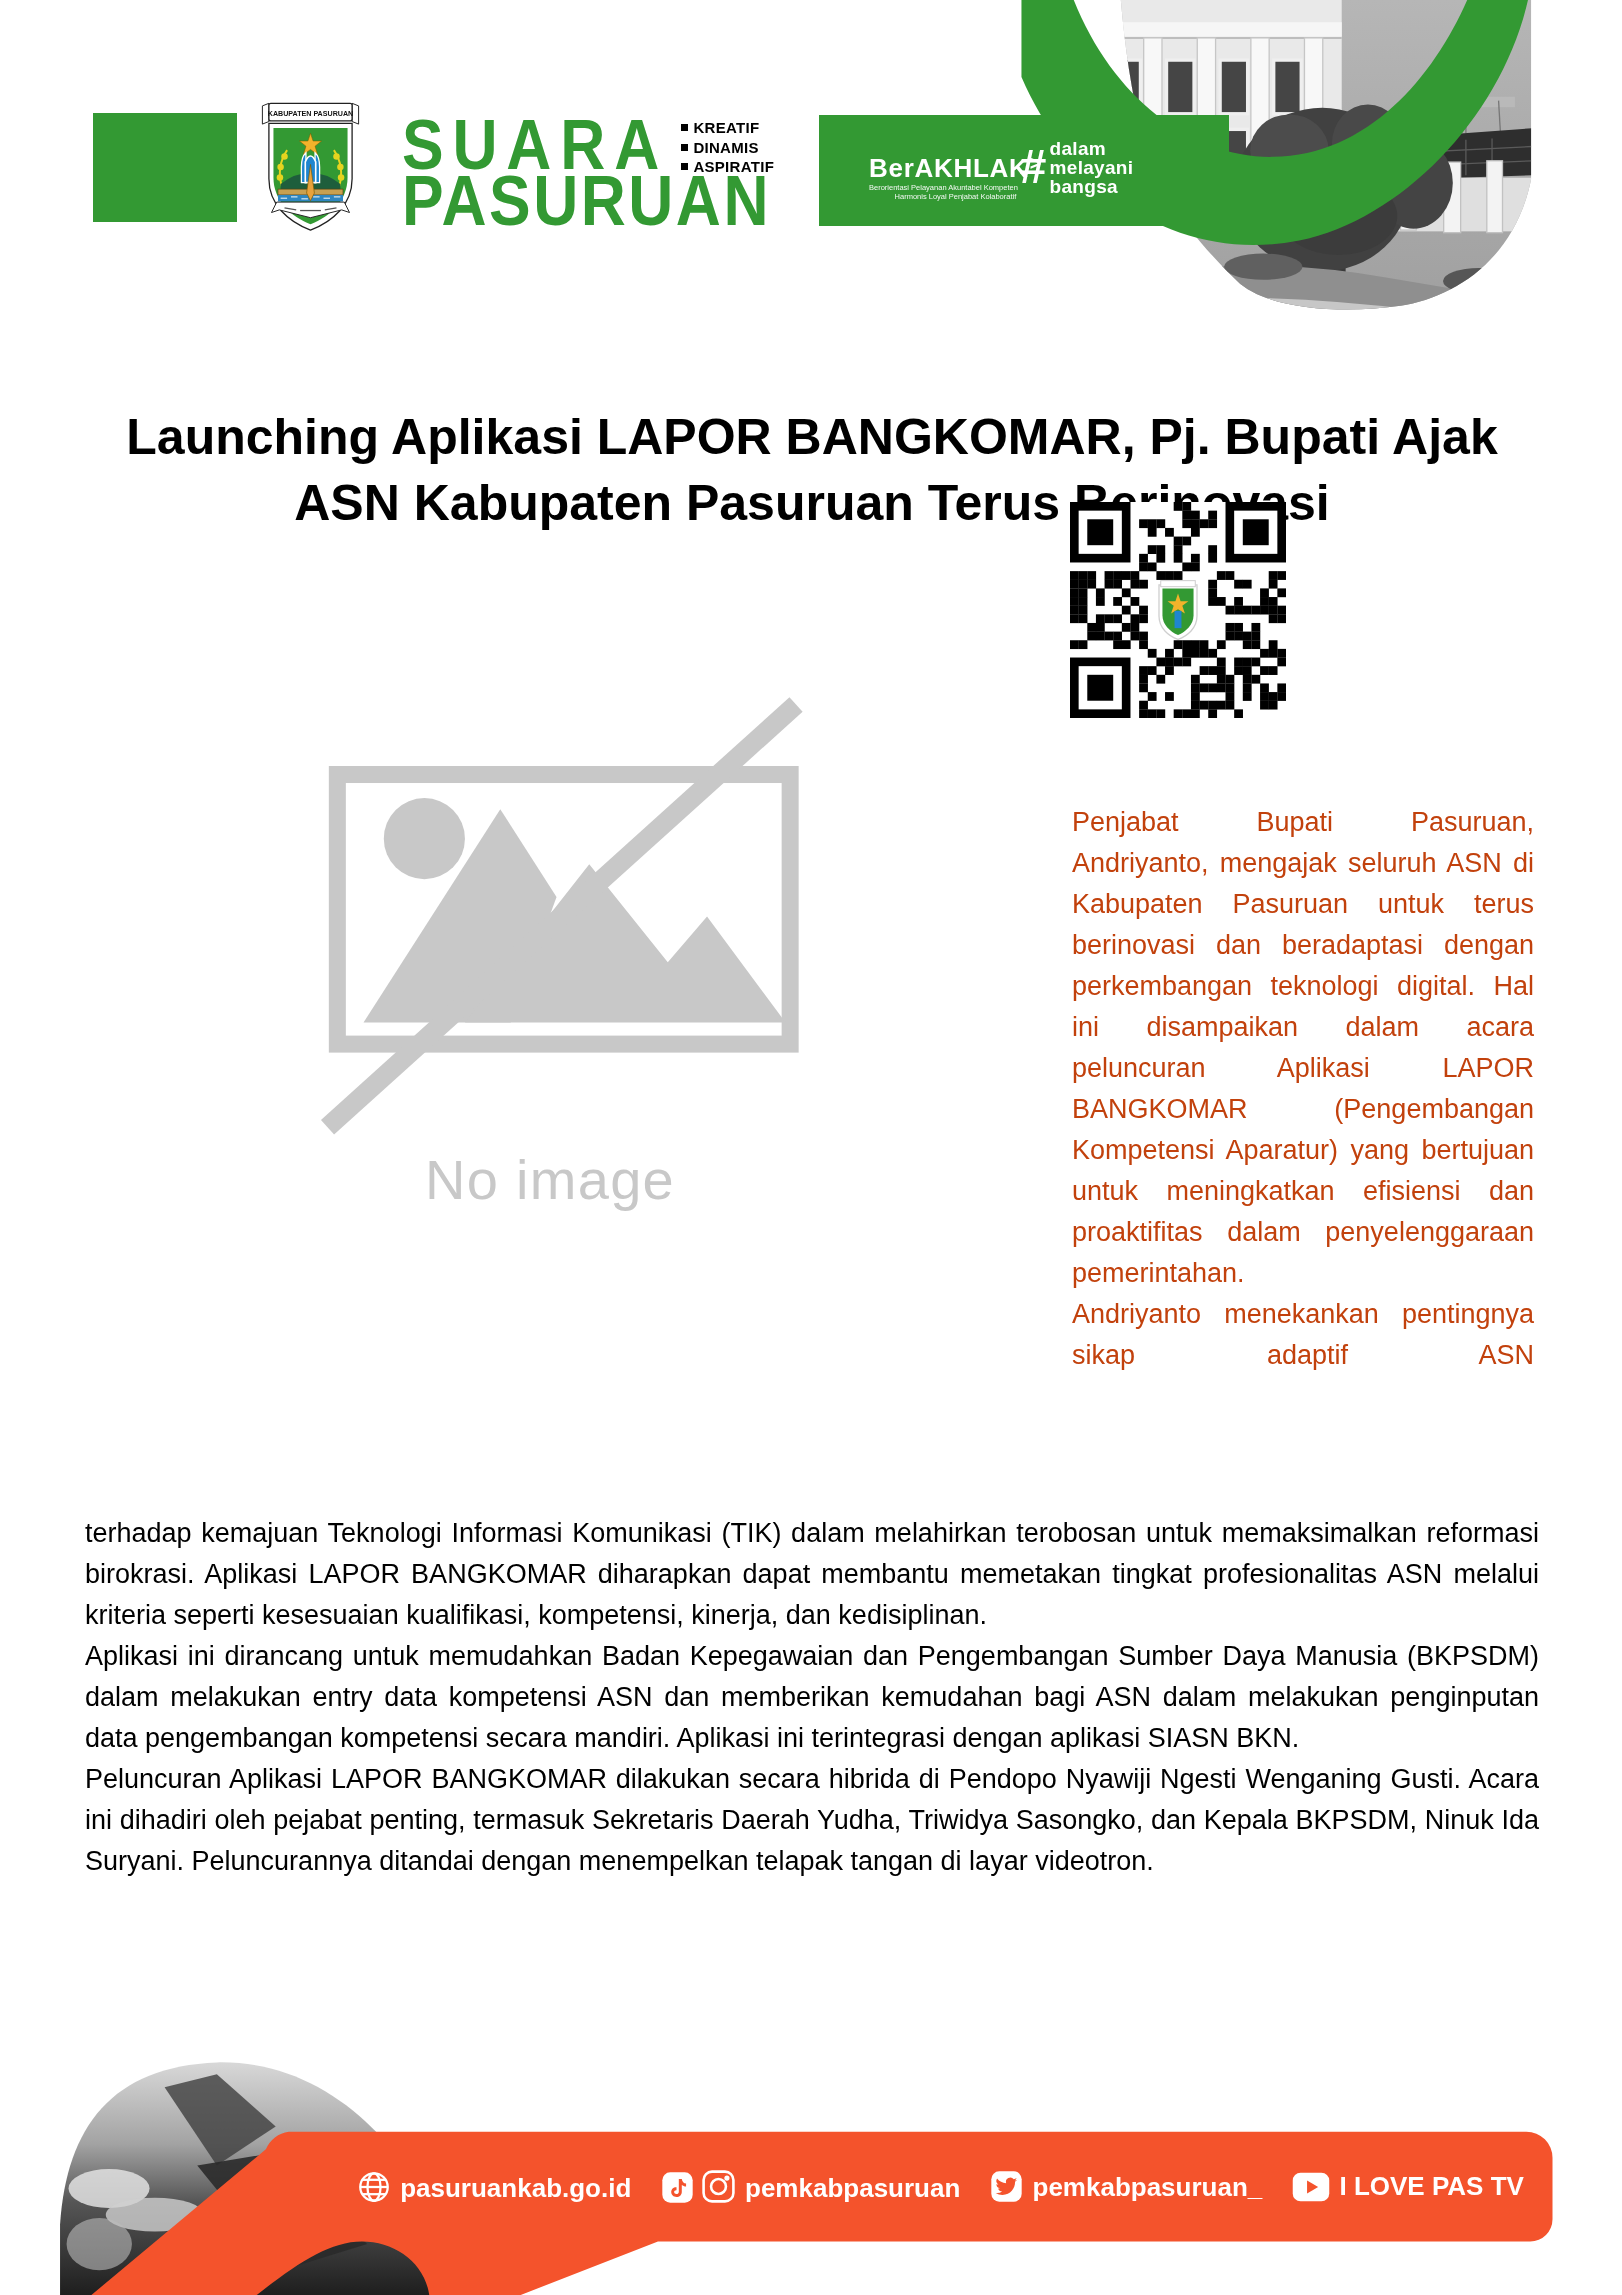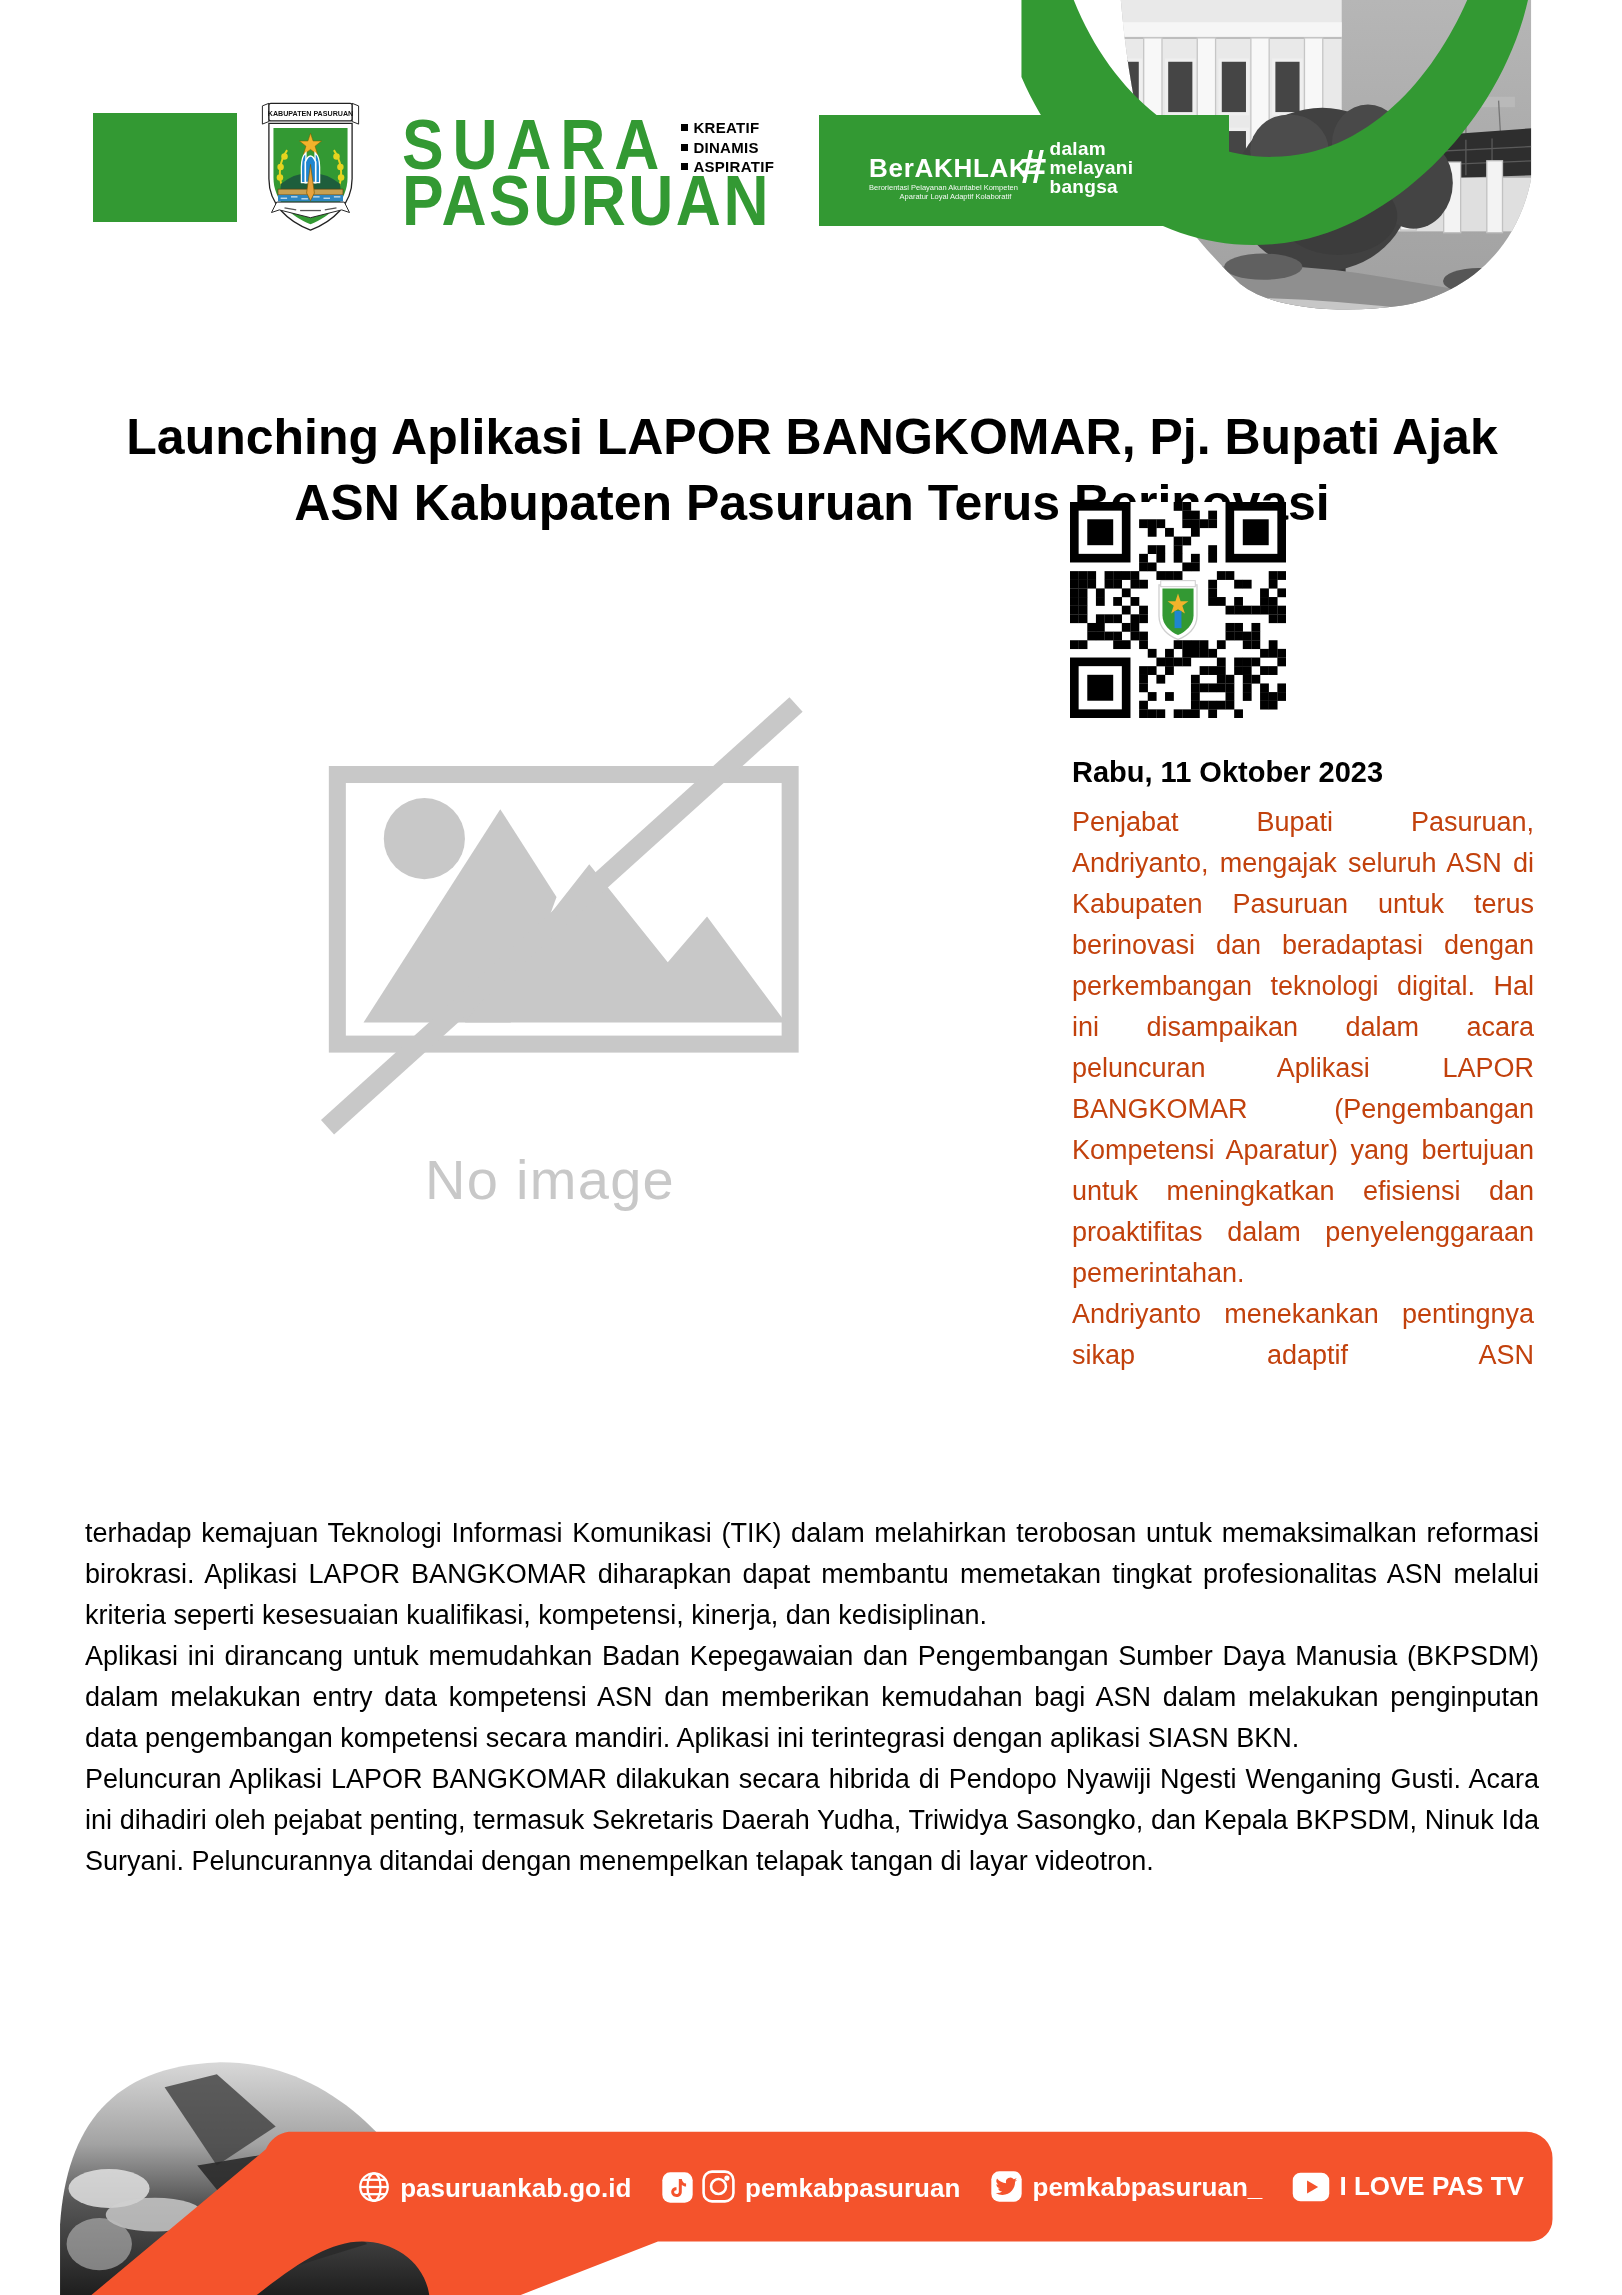--- a/index.html
+++ b/index.html
@@ -127,21 +127,21 @@
       <span class="value-bullet"></span>
       <span class="value-label">ASPIRATIF</span>
     </div>
   </div>
 
   <div class="header-strip">
     <div class="berakhlak">
       <div class="berakhlak-title"><span>BerAKHLAK</span><span class="berakhlak-arrow">&gt;</span></div>
       <div class="berakhlak-sub">
         <div>Berorientasi Pelayanan Akuntabel Kompeten</div>
-        <div style="text-align:center">Aparatur Loyal Adaptif Kolaboratif</div>
+        <div style="text-align:center">Harmonis Loyal Penjabat Kolaboratif</div>
       </div>
     </div>
     <div class="bangga">
       <div class="bangga-hash">#</div>
       <div class="bangga-words">
         <div>dalam</div>
         <div>melayani</div>
         <div>bangsa</div>
       </div>
     </div>
@@ -437,21 +437,20 @@
     </g>
     <g>
       <path d="M10.3,9.6 L14.7,9.6 L14.7,13.2 C14.7,14.6 13.6,15.5 12.5,15.9 C11.4,15.5 10.3,14.6 10.3,13.2 Z" fill="#fff" stroke="#cfcfcf" stroke-width="0.15"></path>
       <path d="M10.7,10 L14.3,10 L14.3,13.1 C14.3,14.2 13.4,15 12.5,15.4 C11.6,15 10.7,14.2 10.7,13.1 Z" style="fill:var(--green)"></path>
       <rect x="10.5" y="9.1" width="4" height="0.7" fill="#fff" stroke="#cfcfcf" stroke-width="0.12"></rect>
       <polygon points="12.5,10.6 12.8,11.5 13.7,11.5 13,12 13.3,12.9 12.5,12.4 11.7,12.9 12,12 11.3,11.5 12.2,11.5" fill="#F2B32B"></polygon>
       <rect x="12.1" y="12.6" width="0.8" height="2" fill="#1F86CF"></rect>
     </g>
   </svg>
 
-  <div class="article-date">Rabu, 11 Oktober 2023</div>
 
   <div class="col-right">
     <p>Penjabat Bupati Pasuruan, Andriyanto, mengajak seluruh ASN di Kabupaten Pasuruan untuk terus berinovasi dan beradaptasi dengan perkembangan teknologi digital. Hal ini disampaikan dalam acara peluncuran Aplikasi LAPOR BANGKOMAR (Pengembangan Kompetensi Aparatur) yang bertujuan untuk meningkatkan efisiensi dan proaktifitas dalam penyelenggaraan pemerintahan.</p>
     <p class="cont">Andriyanto menekankan pentingnya sikap adaptif ASN</p>
   </div>
 
   <div class="main-text">
     <p>terhadap kemajuan Teknologi Informasi Komunikasi (TIK) dalam melahirkan terobosan untuk memaksimalkan reformasi birokrasi. Aplikasi LAPOR BANGKOMAR diharapkan dapat membantu memetakan tingkat profesionalitas ASN melalui kriteria seperti kesesuaian kualifikasi, kompetensi, kinerja, dan kedisiplinan.</p>
     <p>Aplikasi ini dirancang untuk memudahkan Badan Kepegawaian dan Pengembangan Sumber Daya Manusia (BKPSDM) dalam melakukan entry data kompetensi ASN dan memberikan kemudahan bagi ASN dalam melakukan penginputan data pengembangan kompetensi secara mandiri. Aplikasi ini terintegrasi dengan aplikasi SIASN BKN.</p>
     <p>Peluncuran Aplikasi LAPOR BANGKOMAR dilakukan secara hibrida di Pendopo Nyawiji Ngesti Wenganing Gusti. Acara ini dihadiri oleh pejabat penting, termasuk Sekretaris Daerah Yudha, Triwidya Sasongko, dan Kepala BKPSDM, Ninuk Ida Suryani. Peluncurannya ditandai dengan menempelkan telapak tangan di layar videotron.</p>

